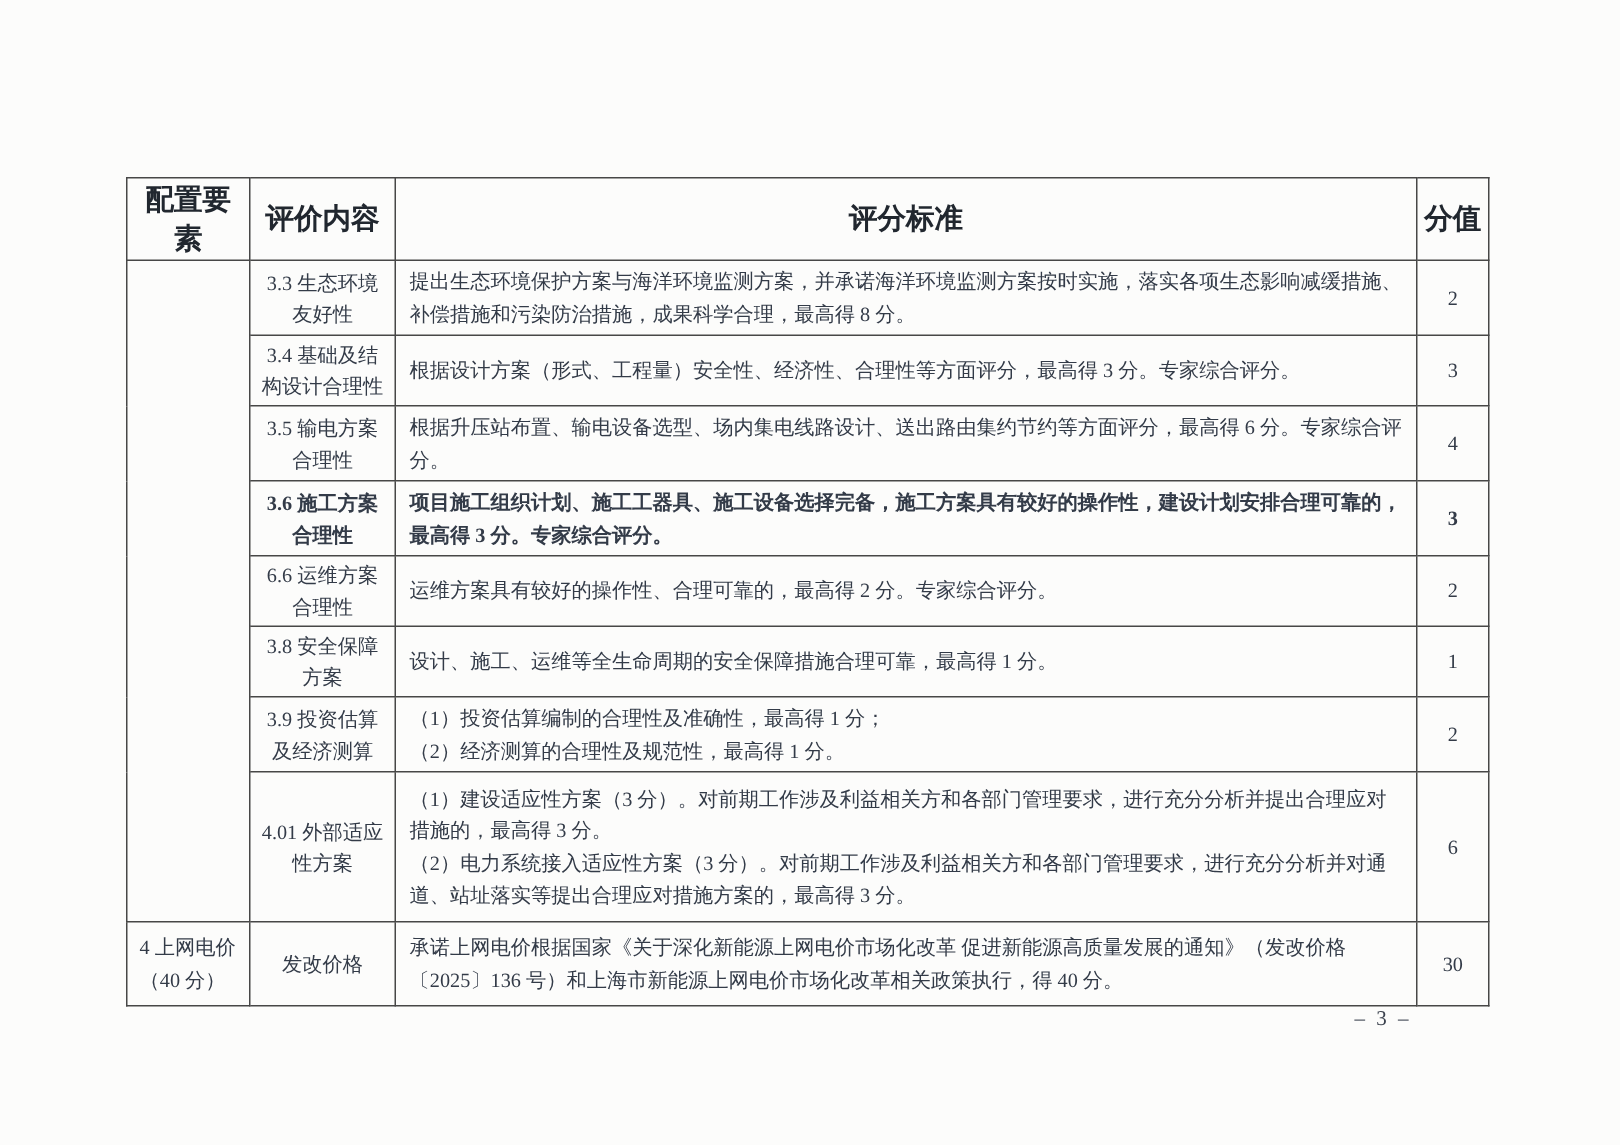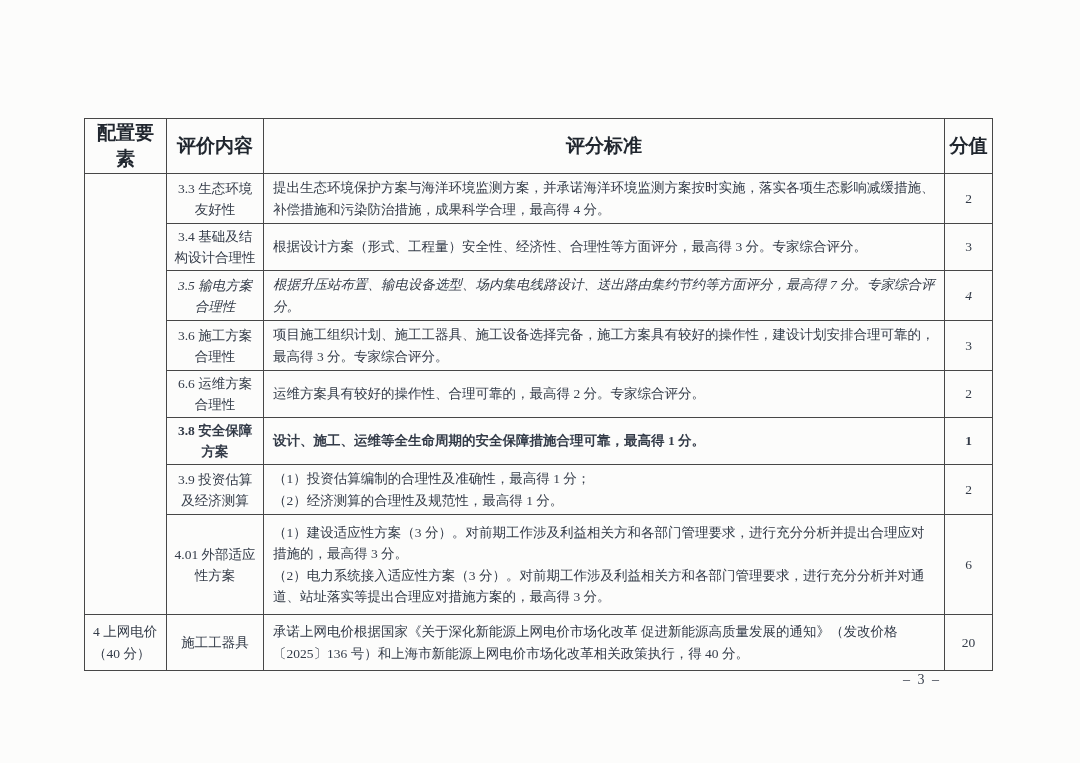--- a/index.html
+++ b/index.html
@@ -55,24 +55,24 @@
     text-align: left;
     line-height: 21.5px;
     white-space: pre-line;
     padding: 3px 9px;
   }
   td.score-cell {
     text-align: center;
   }
   tr.r-33  { height: 48px; }
   tr.r-34  { height: 45px; font-family: Liberation Serif, serif; }
-  tr.r-35  { height: 48px; font-style: italic; }
-  tr.r-36  { height: 44px; }
+  tr.r-35  { height: 48px; }
+  tr.r-36  { height: 44px; font-weight: bold; }
   tr.r-37  { height: 39px; }
-  tr.r-38  { height: 39px; font-weight: bold; }
+  tr.r-38  { height: 39px; }
   tr.r-39  { height: 45px; }
   tr.r-310 { height: 100px; }
   tr.r-4   { height: 56px; }
   .page-footer {
     position: absolute;
     left: 872px;
     top: 672px;
     width: 100px;
     text-align: center;
     font-size: 14px;
@@ -95,31 +95,31 @@
       <th>配置要素</th>
       <th>评价内容</th>
       <th>评分标准</th>
       <th>分值</th>
     </tr>
   </thead>
   <tbody>
     <tr class="r-33">
       <td class="element-cell" rowspan="8"></td>
       <td class="content-cell">3.3 生态环境友好性</td>
-      <td class="criteria-cell">提出生态环境保护方案与海洋环境监测方案，并承诺海洋环境监测方案按时实施，落实各项生态影响减缓措施、补偿措施和污染防治措施，成果科学合理，最高得 4 分。</td>
+      <td class="criteria-cell">提出生态环境保护方案与海洋环境监测方案，并承诺海洋环境监测方案按时实施，落实各项生态影响减缓措施、补偿措施和污染防治措施，成果科学合理，最高得 8 分。</td>
       <td class="score-cell">2</td>
     </tr>
     <tr class="r-34">
       <td class="content-cell">3.4 基础及结构设计合理性</td>
       <td class="criteria-cell">根据设计方案（形式、工程量）安全性、经济性、合理性等方面评分，最高得 3 分。专家综合评分。</td>
       <td class="score-cell">3</td>
     </tr>
     <tr class="r-35">
       <td class="content-cell">3.5 输电方案合理性</td>
-      <td class="criteria-cell">根据升压站布置、输电设备选型、场内集电线路设计、送出路由集约节约等方面评分，最高得 7 分。专家综合评分。</td>
+      <td class="criteria-cell">根据升压站布置、输电设备选型、场内集电线路设计、送出路由集约节约等方面评分，最高得 6 分。专家综合评分。</td>
       <td class="score-cell">4</td>
     </tr>
     <tr class="r-36">
       <td class="content-cell">3.6 施工方案合理性</td>
       <td class="criteria-cell">项目施工组织计划、施工工器具、施工设备选择完备，施工方案具有较好的操作性，建设计划安排合理可靠的，最高得 3 分。专家综合评分。</td>
       <td class="score-cell">3</td>
     </tr>
     <tr class="r-37">
       <td class="content-cell">6.6 运维方案合理性</td>
       <td class="criteria-cell">运维方案具有较好的操作性、合理可靠的，最高得 2 分。专家综合评分。</td>
@@ -137,20 +137,20 @@
       <td class="score-cell">2</td>
     </tr>
     <tr class="r-310">
       <td class="content-cell">4.01 外部适应性方案</td>
       <td class="criteria-cell">（1）建设适应性方案（3 分）。对前期工作涉及利益相关方和各部门管理要求，进行充分分析并提出合理应对措施的，最高得 3 分。
 （2）电力系统接入适应性方案（3 分）。对前期工作涉及利益相关方和各部门管理要求，进行充分分析并对通道、站址落实等提出合理应对措施方案的，最高得 3 分。</td>
       <td class="score-cell">6</td>
     </tr>
     <tr class="r-4">
       <td class="element-cell">4 上网电价（40 分）</td>
-      <td class="content-cell">施工工器具</td>
+      <td class="content-cell">发改价格</td>
       <td class="criteria-cell">承诺上网电价根据国家《关于深化新能源上网电价市场化改革 促进新能源高质量发展的通知》（发改价格〔2025〕136 号）和上海市新能源上网电价市场化改革相关政策执行，得 40 分。</td>
-      <td class="score-cell">20</td>
+      <td class="score-cell">30</td>
     </tr>
   </tbody>
 </table>
 
 <div class="page-footer">– 3 –</div>
 
 </body></html>

